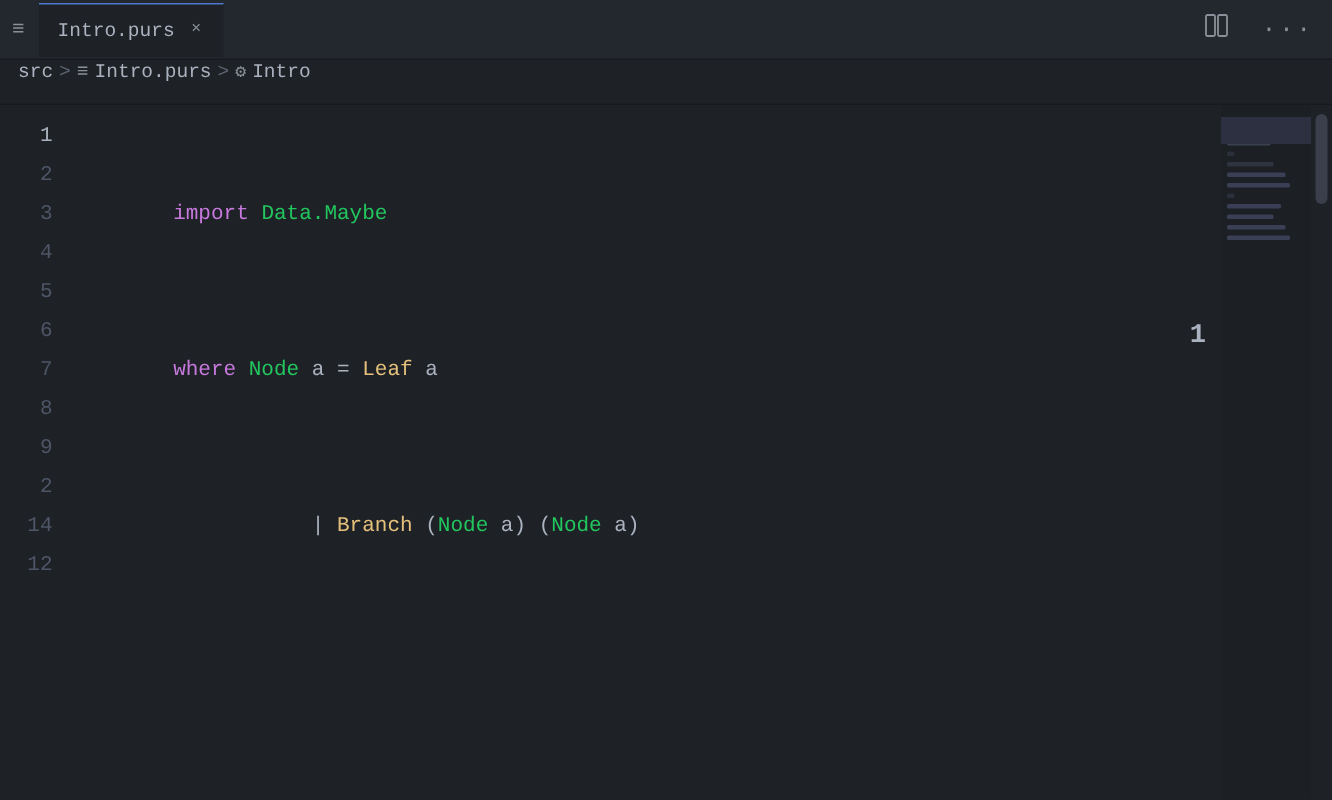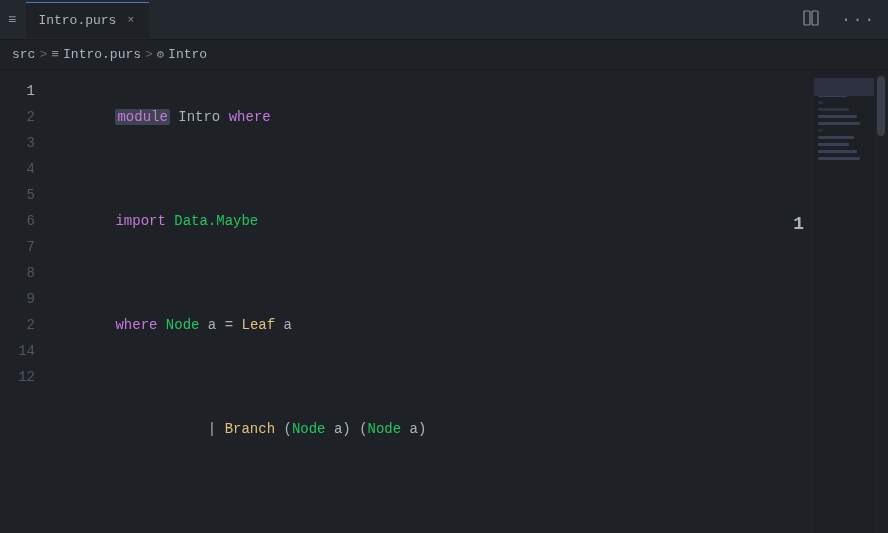--- a/index.html
+++ b/index.html
@@ -62,21 +62,20 @@
     }
 
     .icon-btn {
       cursor: pointer;
       padding: 4px;
     }
 
     
     .breadcrumb-bar {
       display: flex;
-      align-items: center;
       background: #1e2227;
       height: 30px;
       padding: 0 12px;
       font-size: 13px;
       color: #8a9099;
       gap: 4px;
       border-bottom: 1px solid #181a1f;
       flex-shrink: 0;
     }
 
@@ -254,23 +253,20 @@
     <span class="line-number">7</span>
     <span class="line-number">8</span>
     <span class="line-number">9</span>
     <span class="line-number">2</span>
     <span class="line-number">14</span>
     <span class="line-number">12</span>
   </div>
 
   <div class="code-area">
 
-    <div class="code-line">
-      <span class="kw-module hl-selected">module</span><span> </span><span class="mod-name">Intro</span><span> </span><span class="kw-where">where</span>
-    </div>
 
     <div class="code-line">&nbsp;</div>
 
     <div class="code-line">
       <span class="kw-import">import</span><span> </span><span class="type-name">Data.Maybe</span>
     </div>
 
     <div class="code-line">&nbsp;</div>
 
 

